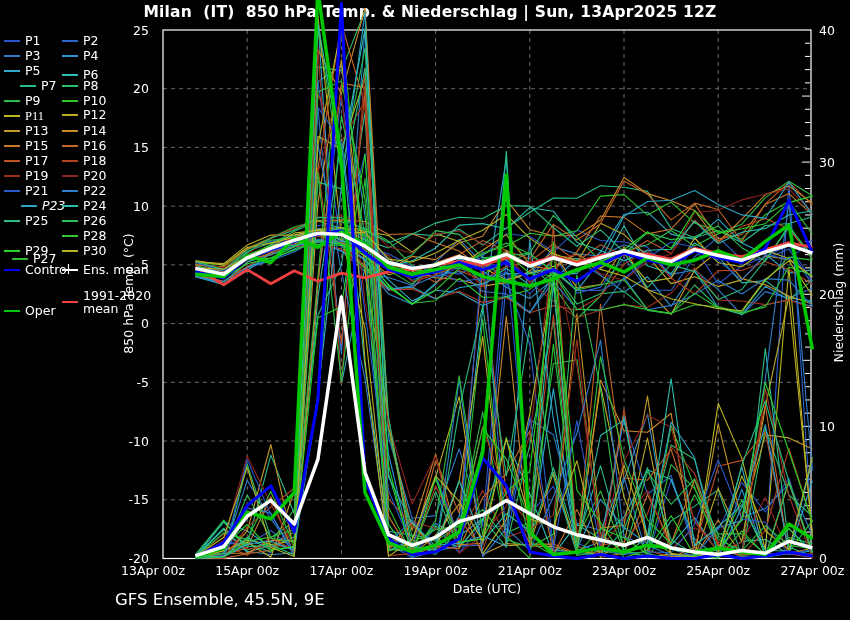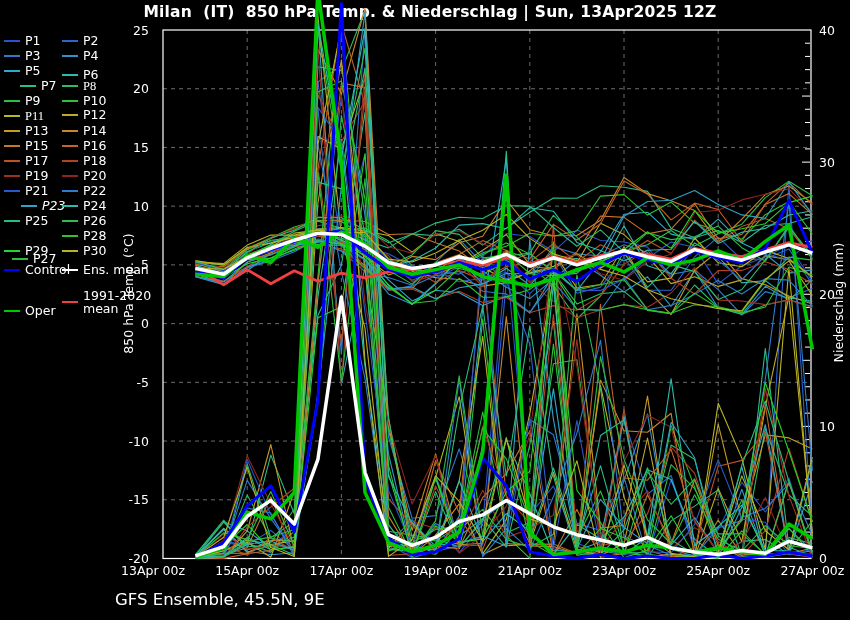--- a/index.html
+++ b/index.html
@@ -176,21 +176,21 @@
     </svg>
 
   <div id="legend">
       <div class="lg-row" style="left: 2px; top: 0px;"><span class="chip" style="background: rgb(41, 83, 204);"></span><span class="lg-label">P1</span></div>
       <div class="lg-row" style="left: 60px; top: 0px;"><span class="chip" style="background: rgb(44, 99, 207);"></span><span class="lg-label">P2</span></div>
       <div class="lg-row" style="left: 2px; top: 15px;"><span class="chip" style="background: rgb(46, 121, 204);"></span><span class="lg-label">P3</span></div>
       <div class="lg-row" style="left: 60px; top: 15px;"><span class="chip" style="background: rgb(46, 147, 204);"></span><span class="lg-label">P4</span></div>
       <div class="lg-row" style="left: 2px; top: 30px;"><span class="chip" style="background: rgb(46, 170, 204);"></span><span class="lg-label">P5</span></div>
       <div class="lg-row" style="left: 60px; top: 34px;"><span class="chip" style="background: rgb(43, 188, 176);"></span><span class="lg-label">P6</span></div>
       <div class="lg-row" style="left: 18px; top: 45px;"><span class="chip" style="background: rgb(42, 189, 139);"></span><span class="lg-label">P7</span></div>
-      <div class="lg-row" style="left: 60px; top: 45px; font-family: Liberation Serif, serif;"><span class="chip" style="background: rgb(43, 189, 102);"></span><span class="lg-label">P8</span></div>
+      <div class="lg-row" style="left: 60px; top: 45px;"><span class="chip" style="background: rgb(43, 189, 102);"></span><span class="lg-label">P8</span></div>
       <div class="lg-row" style="left: 2px; top: 60px;"><span class="chip" style="background: rgb(44, 189, 72);"></span><span class="lg-label">P9</span></div>
       <div class="lg-row" style="left: 60px; top: 60px;"><span class="chip" style="background: rgb(46, 196, 46);"></span><span class="lg-label">P10</span></div>
       <div class="lg-row" style="left: 2px; top: 75px; font-family: Liberation Serif, serif;"><span class="chip" style="background: rgb(184, 184, 34);"></span><span class="lg-label">P11</span></div>
       <div class="lg-row" style="left: 60px; top: 74px;"><span class="chip" style="background: rgb(189, 171, 36);"></span><span class="lg-label">P12</span></div>
       <div class="lg-row" style="left: 2px; top: 90px;"><span class="chip" style="background: rgb(198, 154, 38);"></span><span class="lg-label">P13</span></div>
       <div class="lg-row" style="left: 60px; top: 90px;"><span class="chip" style="background: rgb(201, 136, 40);"></span><span class="lg-label">P14</span></div>
       <div class="lg-row" style="left: 2px; top: 105px;"><span class="chip" style="background: rgb(201, 118, 40);"></span><span class="lg-label">P15</span></div>
       <div class="lg-row" style="left: 60px; top: 105px;"><span class="chip" style="background: rgb(196, 100, 38);"></span><span class="lg-label">P16</span></div>
       <div class="lg-row" style="left: 2px; top: 120px;"><span class="chip" style="background: rgb(189, 82, 36);"></span><span class="lg-label">P17</span></div>
       <div class="lg-row" style="left: 60px; top: 120px;"><span class="chip" style="background: rgb(179, 66, 34);"></span><span class="lg-label">P18</span></div>
@@ -207,15 +207,16 @@
       <div class="lg-row" style="left: 2px; top: 210px;"><span class="chip" style="background: rgb(39, 212, 39);"></span><span class="lg-label">P29</span></div>
       <div class="lg-row" style="left: 60px; top: 210px;"><span class="chip" style="background: rgb(181, 181, 35);"></span><span class="lg-label">P30</span></div>
       <div class="lg-row" style="left: 2px; top: 229px;"><span class="chip" style="background: rgb(0, 0, 255);"></span><span class="lg-label">Control</span></div>
       <div class="lg-row" style="left: 60px; top: 229px;"><span class="chip" style="background: rgb(255, 255, 255);"></span><span class="lg-label">Ens. mean</span></div>
       <div class="lg-row lg-two" style="left: 60px; top: 256px;"><span class="chip" style="background: rgb(240, 64, 64);"></span><span class="lg-label">1991-2020<br>mean</span></div>
       <div class="lg-row" style="left: 2px; top: 270px;"><span class="chip" style="background: rgb(0, 200, 0);"></span><span class="lg-label">Oper</span></div>
     </div>
 
   <div class="ylab left">850 hPa Temp. (°C)</div>
   <div class="ylab right">Niederschlag (mm)</div>
+  <div class="xlab">Date (UTC)</div>
 
   <div class="foot l">GFS Ensemble, 45.5N, 9E</div>
 </div>
 
 </body></html>

